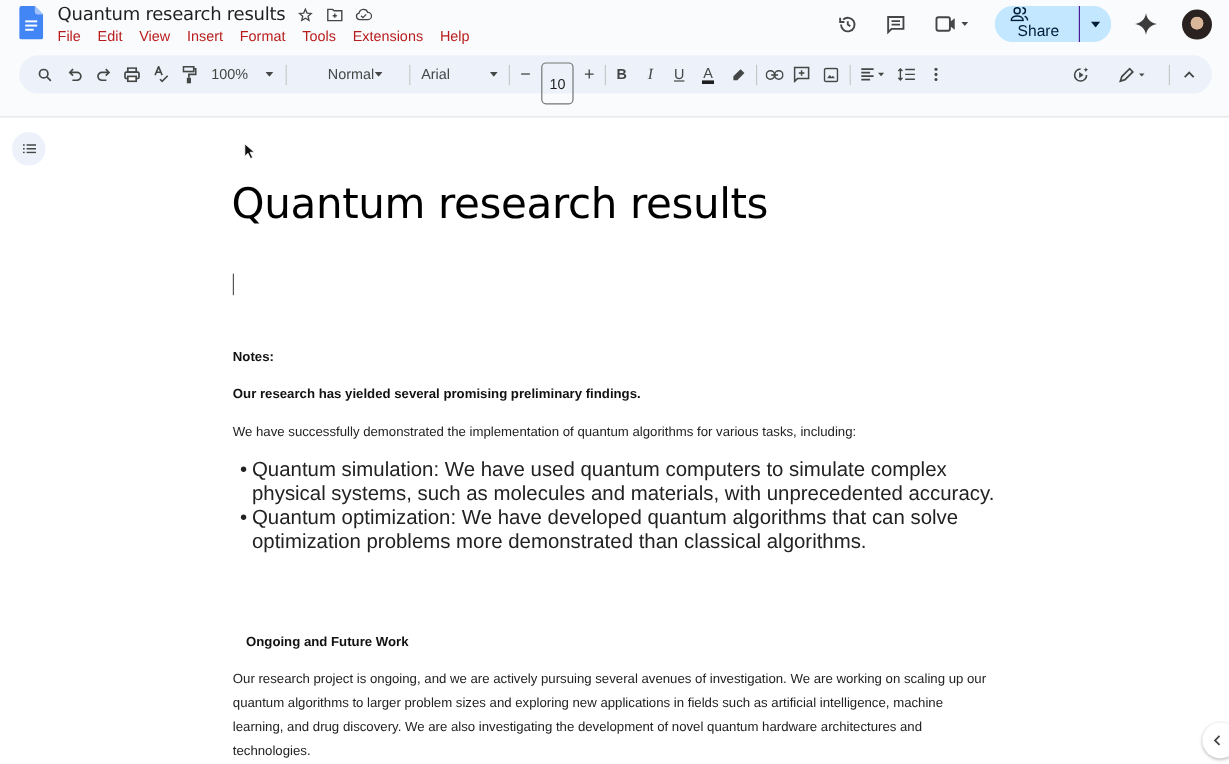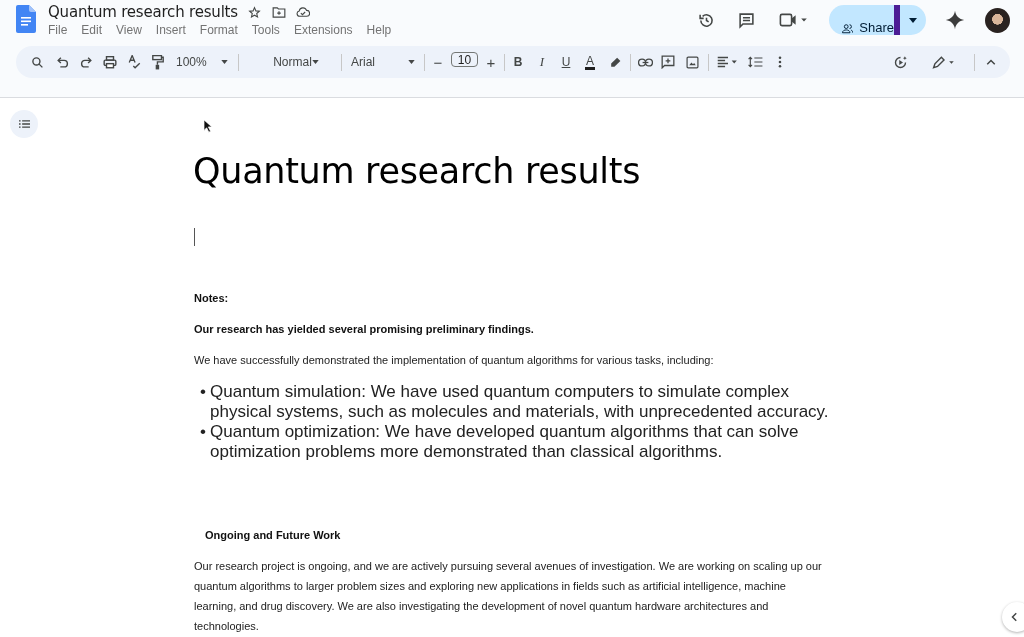--- a/index.html
+++ b/index.html
@@ -4,31 +4,31 @@
 <style>
   * { box-sizing: border-box; margin: 0; padding: 0; }
   html, body { width: 1024px; height: 637px; overflow: hidden; background: #f9fbfd; font-family: "Liberation Sans", sans-serif; color: #1f1f1f; }
   .topbar { position: absolute; left: 0; top: 0; width: 1024px; height: 44px; background: #f9fbfd; }
   .doc-logo { position: absolute; left: 16px; top: 5px; width: 20px; height: 28px; }
   .title-row { position: absolute; left: 48px; top: 2px; display: flex; align-items: center; height: 20px; }
   .doc-title { font-size: 15px; color: #1f1f1f; font-family: "DejaVu Sans", sans-serif; letter-spacing: -0.2px; }
   .title-icon { width: 14px; height: 14px; margin-left: 10px; display: inline-flex; align-items: center; justify-content: center; color: #444746; }
   .title-icon:first-of-type { margin-left: 16px; }
   .menu-row { position: absolute; left: 48px; top: 22px; display: flex; height: 16px; }
-  .menu-item { font-size: 12px; color: #737373; margin-right: 14px; line-height: 16px; }
+  .menu-item { font-size: 12px; color: #b91c1c; margin-right: 14px; line-height: 16px; }
   .ico { position: absolute; display: flex; align-items: center; justify-content: center; color: #444746; }
   .share { position: absolute; left: 829px; top: 5px; width: 97px; height: 30px; background: #c2e7ff; border-radius: 15px; display: flex; align-items: center; }
-  .share-main { display: flex; align-items: flex-end; height: 100%; padding-left: 13px; width: 71px; border-right: 6px solid #4c1d95; }
+  .share-main { display: flex; align-items: flex-start; height: 100%; padding-left: 13px; width: 71px; border-right: 1px solid #4c1d95; flex-direction: column; }
   .share-label { font-size: 13px; color: #001d35; margin-left: 6px; font-weight: 500; }
   .share-drop { flex: 1; display: flex; align-items: center; justify-content: center; }
   .avatar { position: absolute; left: 985px; top: 8px; width: 25px; height: 25px; border-radius: 50%; background: radial-gradient(circle at 50% 45%, #d9b59a 0 28%, #2a2220 30% 100%); }
   .toolbar { position: absolute; left: 16px; top: 46px; width: 994px; height: 32px; background: #edf2fa; border-radius: 16px; }
   .tb { position: absolute; top: 0; height: 32px; display: flex; align-items: center; justify-content: center; color: #444746; font-size: 12px; }
   .tb-sep { position: absolute; top: 8px; width: 1px; height: 17px; background: #c7c7c7; }
-  .font-size-box { position: absolute; left: 435px; top: 6px; width: 27px; height: 15px; border: 1px solid #747775; border-radius: 4px; font-size: 12px; display: flex; align-items: center; justify-content: center; color: #1f1f1f; }
+  .font-size-box { position: absolute; left: 435px; top: 6px; width: 27px; height: 35px; border: 1px solid #747775; border-radius: 4px; font-size: 12px; display: flex; align-items: center; justify-content: center; color: #1f1f1f; }
   .divider { position: absolute; left: 0; top: 97px; width: 1024px; height: 1px; background: #dadce0; }
   .page { position: absolute; left: 0; top: 98px; width: 1024px; height: 539px; background: #fff; }
   .outline-btn { position: absolute; left: 10px; top: 110px; width: 28px; height: 28px; border-radius: 50%; background: #edf2fa; display: flex; align-items: center; justify-content: center; }
   .h-title { position: absolute; left: 193px; top: 151px; font-size: 35px; color: #000; font-family: "DejaVu Sans", sans-serif; font-weight: 400; letter-spacing: -0.3px; }
   .caret { position: absolute; left: 194px; top: 228px; width: 1px; height: 18px; background: #555; }
   .p { position: absolute; left: 194px; font-size: 11px; color: #222; line-height: 20px; width: 640px; }
   .bold { font-weight: bold; color: #111; }
   .bullets { position: absolute; left: 200px; top: 382px; width: 640px; list-style: none; }
   .bullets li { position: relative; padding-left: 10px; font-size: 17px; line-height: 20px; color: #222; }
   .bullets li::before { content: "•"; position: absolute; left: 0; top: 0; }

